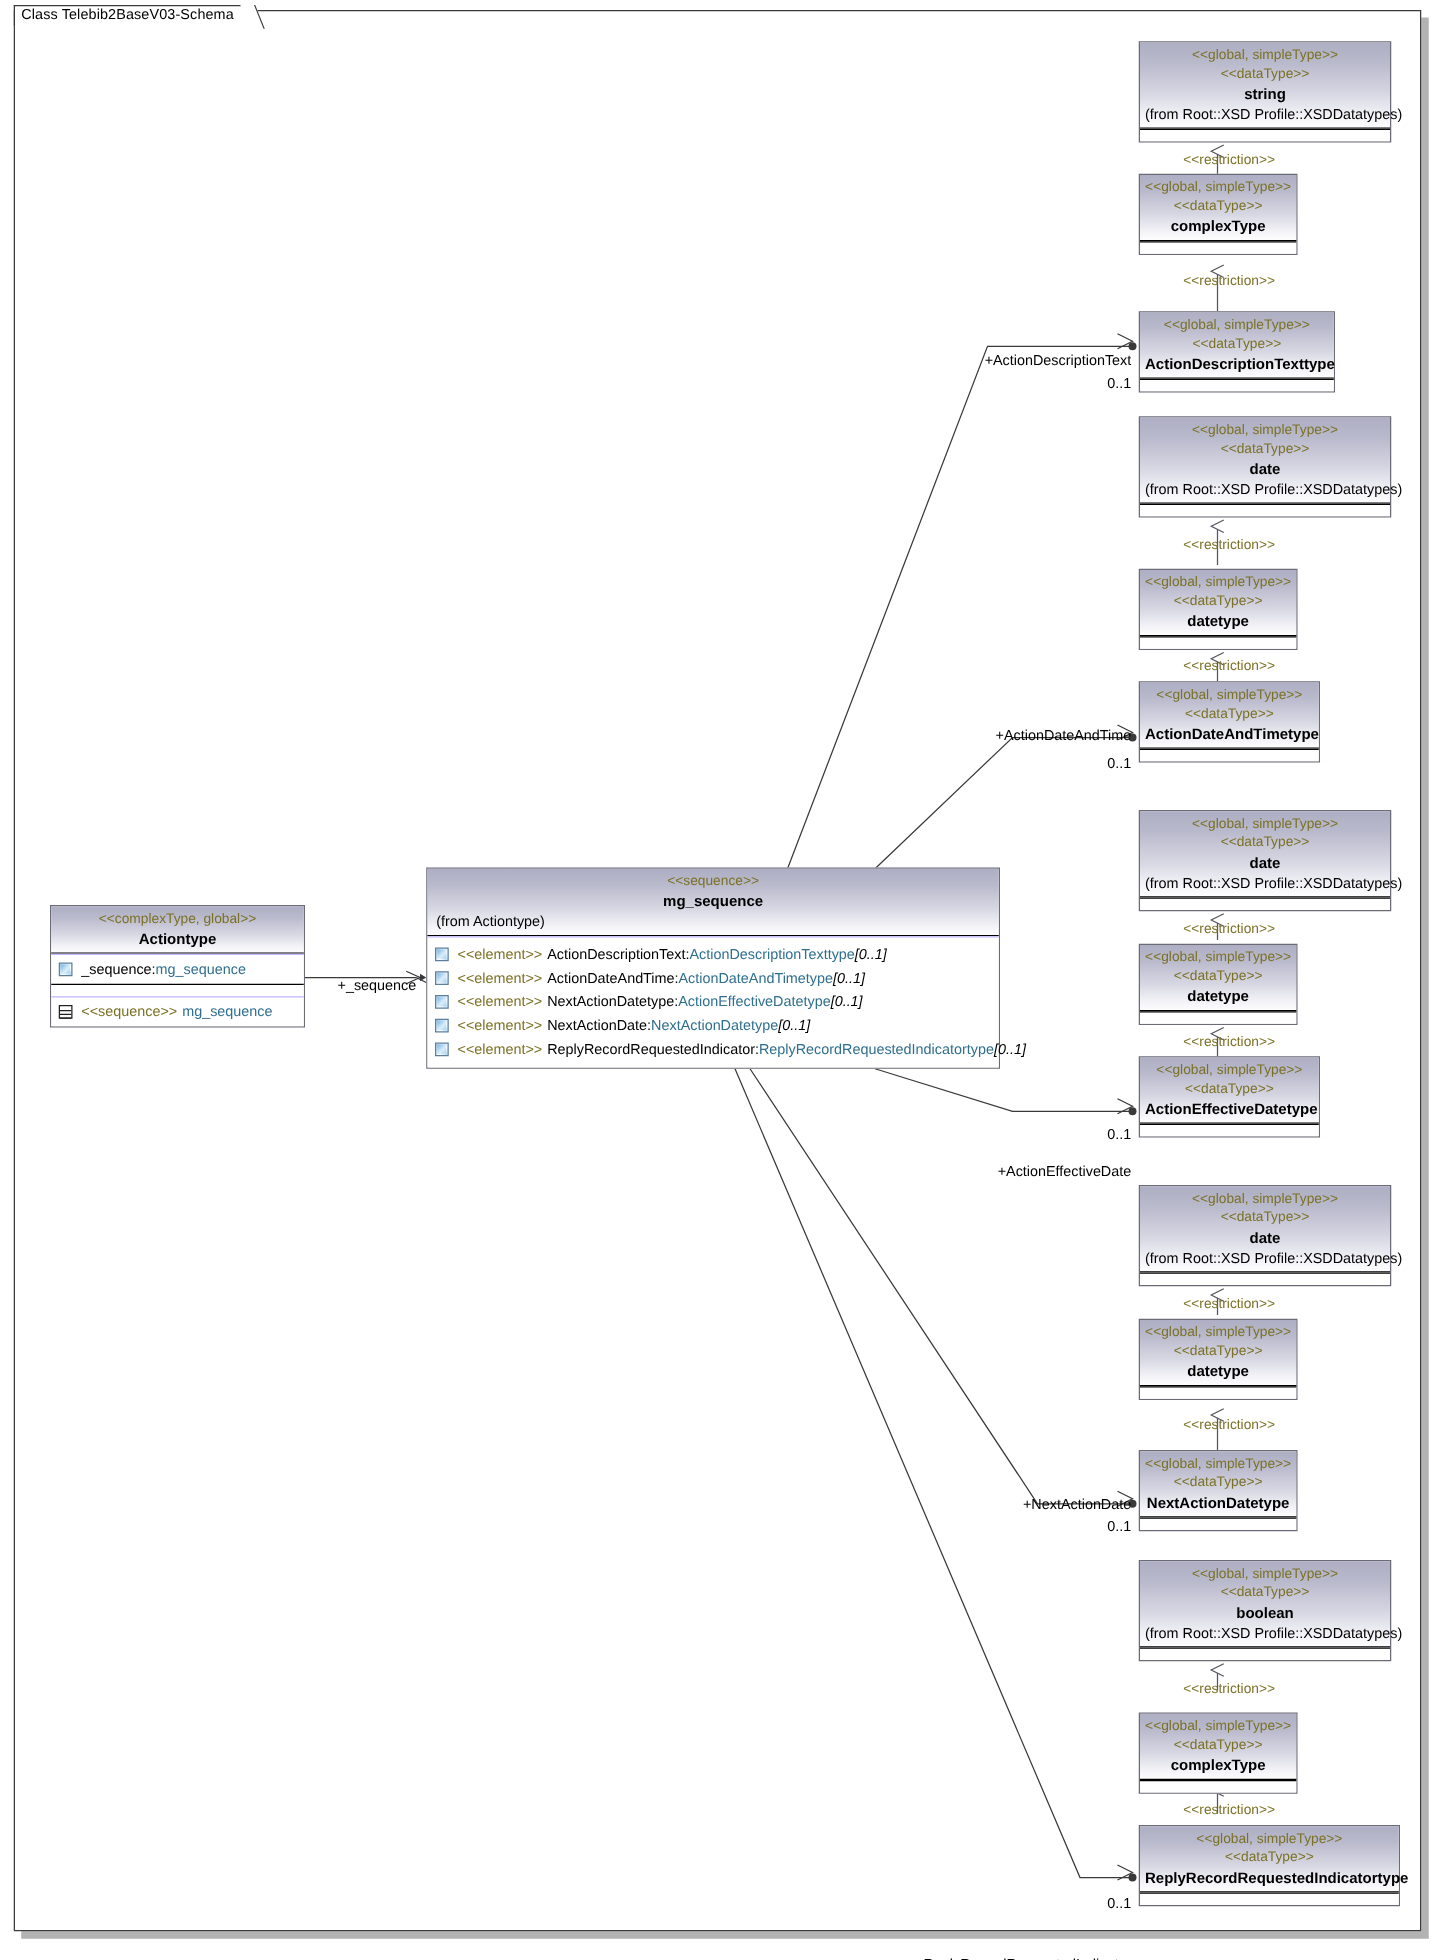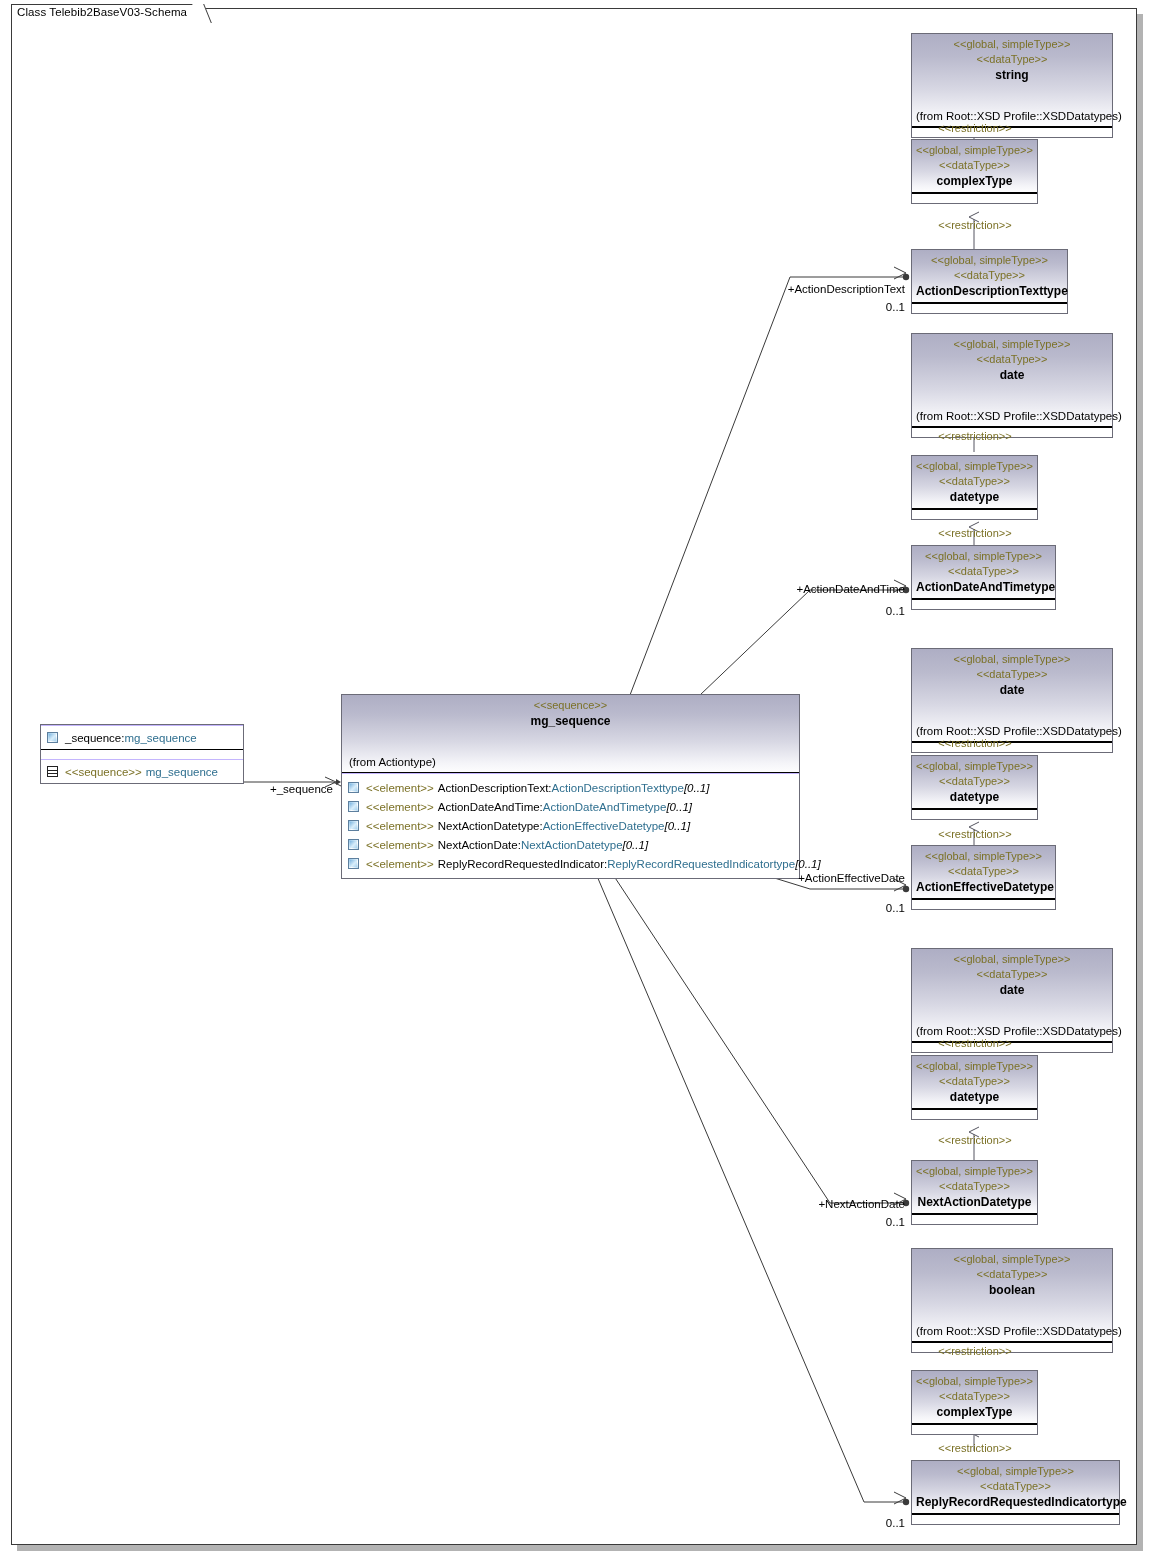--- a/index.html
+++ b/index.html
@@ -90,21 +90,20 @@
     font-weight: bold;
     font-size: 12px;
     line-height: 17px;
     white-space: nowrap;
   }
   .pkg {
     color: #000000;
     font-size: 11.5px;
     line-height: 16px;
     white-space: nowrap;
-    margin-top: 24px;
   }
   .pkg.left { text-align: left; padding-left: 3px; }
   .uml-compartment {
     border-top: 1px solid #c4b5fd;
     background: #ffffff;
     padding: 2px 0 2px 0;
   }
   .uml-thinrow {
     height: 9px;
     border-top: 1px solid #000000;
@@ -168,21 +167,21 @@
     white-space: nowrap;
     z-index: 4;
   }
   .lnk-label.r { text-align: right; }
   .lnk-stereo {
     position: absolute;
     font-size: 11px;
     color: #7b7126;
     white-space: nowrap;
     z-index: 4;
-    text-align: center;
+    text-align: right;
   }
 </style>
 </head>
 <body>
 
 <div id="frame-shadow"></div>
 <div id="diagram-frame"></div>
 <div id="frame-tab">Class Telebib2BaseV03-Schema</div>
 
 <svg id="links" viewBox="0 0 1164 1568">
@@ -256,30 +255,34 @@
 <div class="lnk-stereo" style="left:930px; top:1442px; width:90px;">&lt;&lt;restriction&gt;&gt;</div>
 
 <div class="lnk-label" style="left:270px; top:783px;">+_sequence</div>
 
 <div class="lnk-label r" style="left:690px; top:283px; width:215px;">+ActionDescriptionText</div>
 <div class="lnk-label r" style="left:800px; top:301px; width:105px;">0..1</div>
 
 <div class="lnk-label r" style="left:700px; top:583px; width:205px;">+ActionDateAndTime</div>
 <div class="lnk-label r" style="left:800px; top:605px; width:105px;">0..1</div>
 
-<div class="lnk-label r" style="left:700px; top:872px; width:205px;">+ActionEffectiveDate</div>
+<div class="lnk-label r" style="left:700px; top:932px; width:205px;">+ActionEffectiveDate</div>
 <div class="lnk-label r" style="left:800px; top:902px; width:105px;">0..1</div>
 
 <div class="lnk-label r" style="left:720px; top:1198px; width:185px;">+NextActionDate</div>
 <div class="lnk-label r" style="left:800px; top:1216px; width:105px;">0..1</div>
 
 <div class="lnk-label r" style="left:650px; top:1566px; width:255px;text-align:right;">+ReplyRecordRequestedIndicator</div>
 <div class="lnk-label r" style="left:800px; top:1517px; width:105px;">0..1</div>
 
 <div class="uml-box" style="left:40px; top:724px; width:204px;">
+  <div class="uml-head">
+    <div class="stereo">&lt;&lt;complexType, global&gt;&gt;</div>
+    <div class="cname">Actiontype</div>
+  </div>
   <div class="uml-compartment">
     <div class="feat">
       <span class="ico ico-element">
           <i></i>
         </span>
       <span class="lbl">_sequence:</span>
         <span class="tref">mg_sequence</span>
     </div>
   </div>
   <div class="uml-thinrow"></div>

